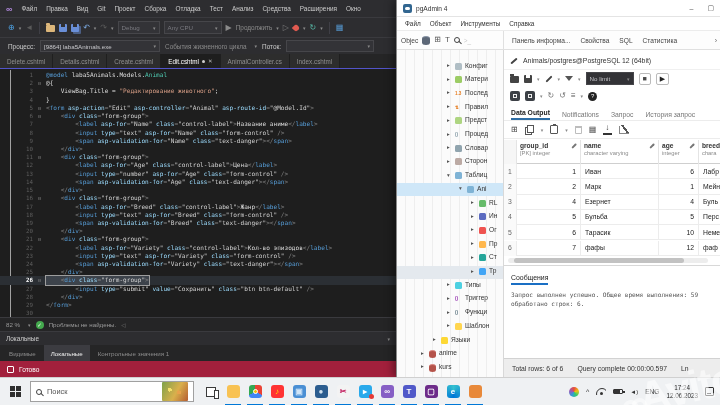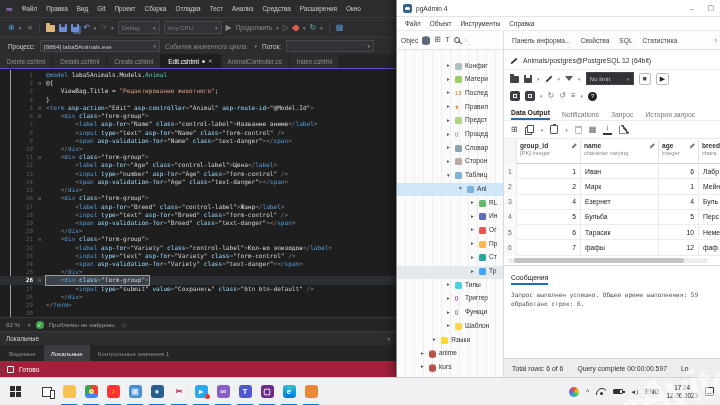--- a/index.html
+++ b/index.html
@@ -664,20 +664,25 @@
       <span>Total rows: 6 of 6</span>
       <span>Query complete 00:00:00.597</span>
       <span>Ln</span>
     </div>
   </div>
 
   <div class="taskbar">
     <span class="tb-start">
       <span class="win-logo"></span>
     </span>
+    <span class="tb-search">
+      <span class="ic-mag"></span>
+      <span class="tb-search-text">Поиск</span>
+      <span class="tb-search-img"></span>
+    </span>
     <span class="tb-apps" id="tb-apps">
         <span class="tb-app taskview">
           <span class="tv-ic"></span>
         </span>
         <span class="tb-app">
           <span class="app-ic" style="background: rgb(248, 194, 83);"></span>
           <span class="app-underline"></span>
         </span>
         <span class="tb-app">
           <span class="app-ic" style="background: conic-gradient(rgb(234, 67, 53) 0deg, rgb(234, 67, 53) 120deg, rgb(66, 133, 244) 120deg, rgb(66, 133, 244) 240deg, rgb(52, 168, 83) 240deg, rgb(52, 168, 83) 360deg);">

